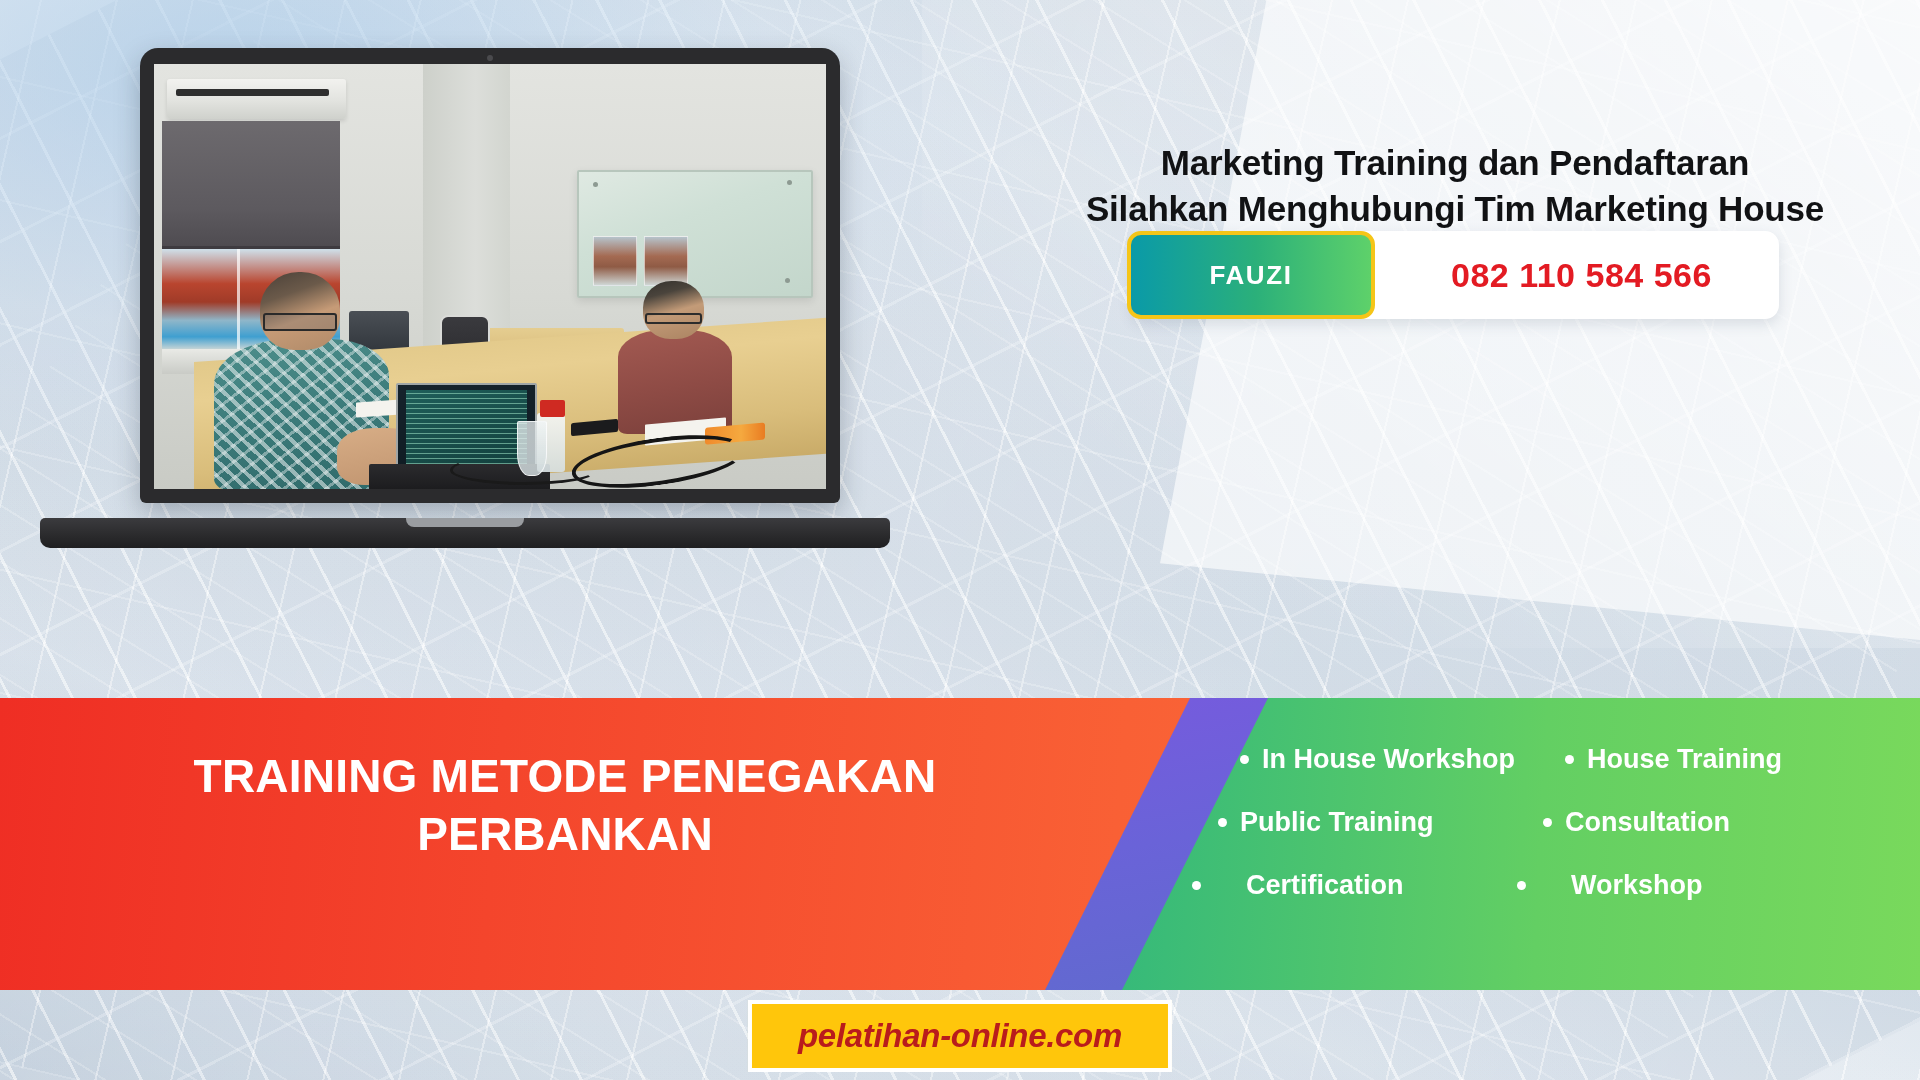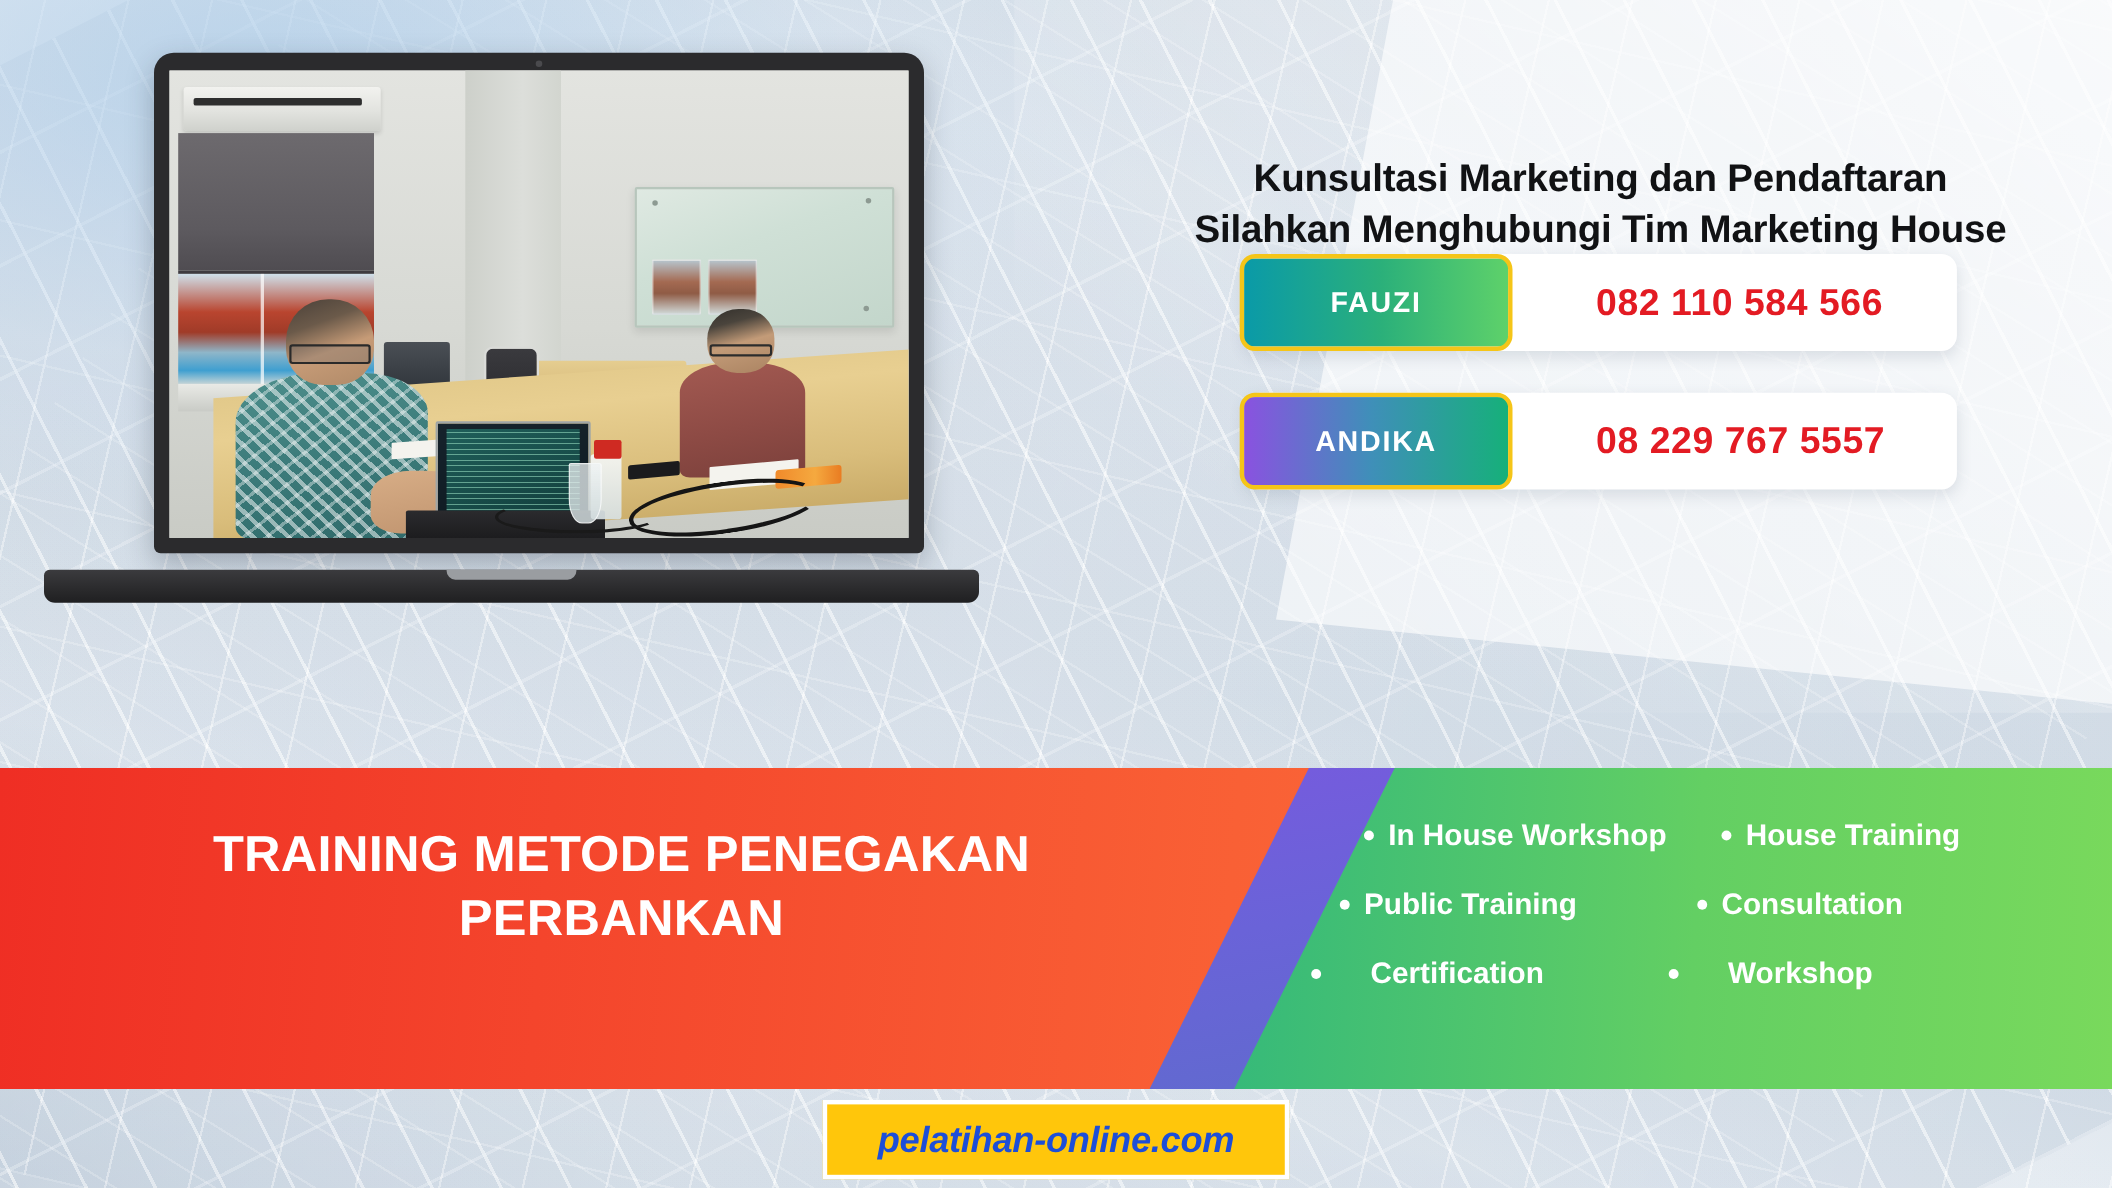--- a/index.html
+++ b/index.html
@@ -429,21 +429,21 @@
 
   
   .website-chip {
     position: absolute;
     left: 50%;
     transform: translateX(-50%);
     top: 1000px;
     padding: 13px 46px;
     background: #ffc60b;
     border: 4px solid #ffffff;
-    color: #1d4ed8;
+    color: #b91c1c;
     font-size: 33px;
     font-weight: 700;
     font-style: italic;
     letter-spacing: -0.3px;
     white-space: nowrap;
   }
 </style>
 </head>
 <body>
 
@@ -506,37 +506,31 @@
         </div>
       </div>
     </div>
     <div class="laptop-base">
       <div class="laptop-notch"></div>
     </div>
   </div>
 
   <div class="contact-panel">
     <div class="contact-heading">
-      <span>Kunsultasi Marketing dan Pendaftaran</span>
+      <span>Marketing Training dan Pendaftaran</span>
       <span class="line2">Silahkan Menghubungi Tim Marketing House</span>
     </div>
 
     <div class="contact-card first">
       <div class="name-badge fauzi">
         <span>FAUZI</span>
       </div>
       <div class="phone-number">082 110 584 566</div>
     </div>
 
-    <div class="contact-card second">
-      <div class="name-badge andika">
-        <span>ANDIKA</span>
-      </div>
-      <div class="phone-number">08 229 767 5557</div>
-    </div>
   </div>
 
   <div class="bottom-band">
     <div class="band-orange"></div>
     <div class="band-purple"></div>
     <div class="band-teal"></div>
 
     <div class="title-block">
       <span>TRAINING METODE PENEGAKAN</span>
       <span>PERBANKAN</span>

